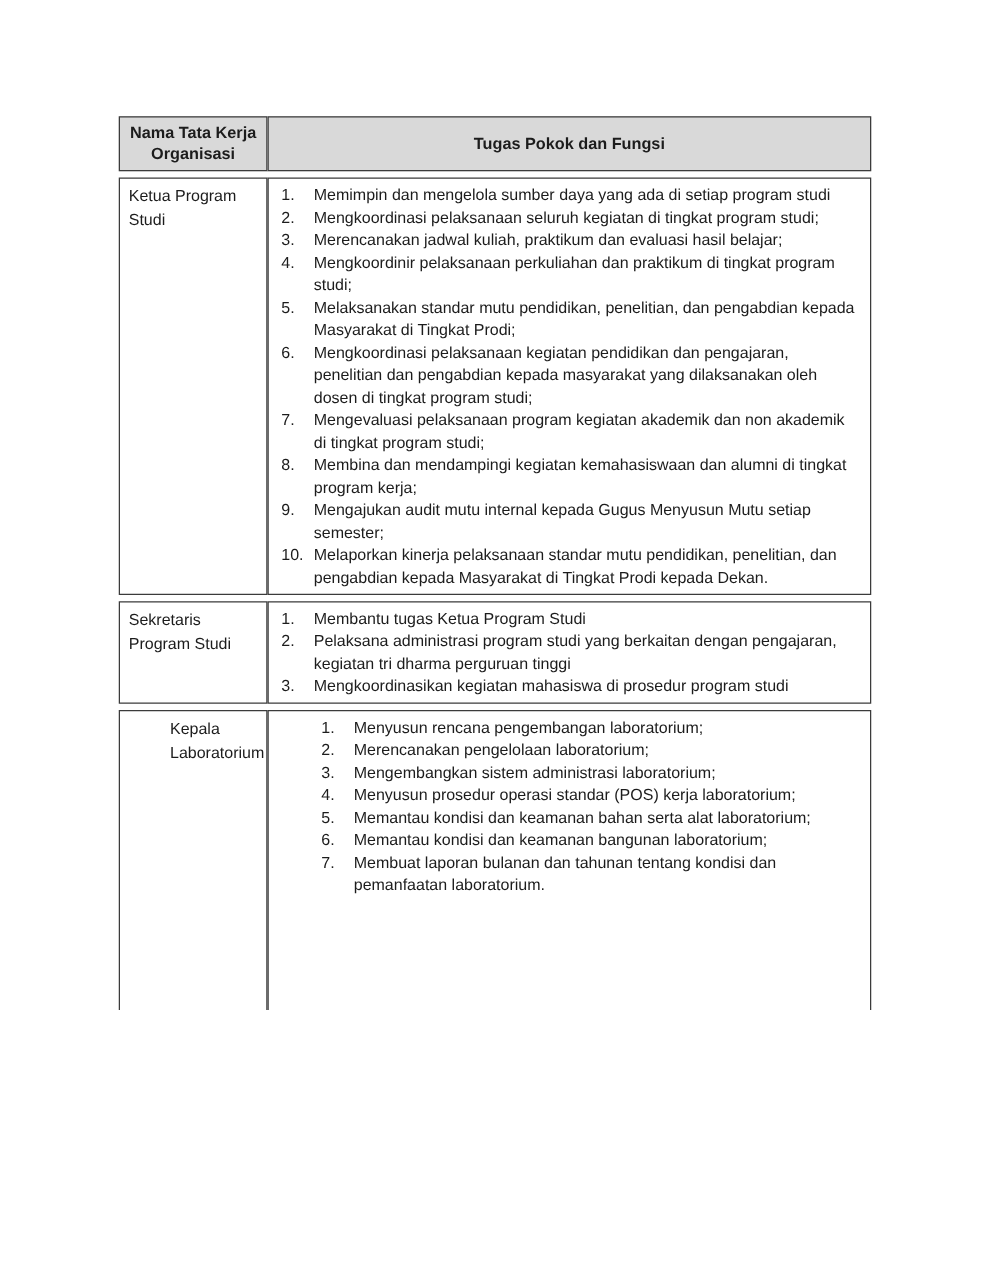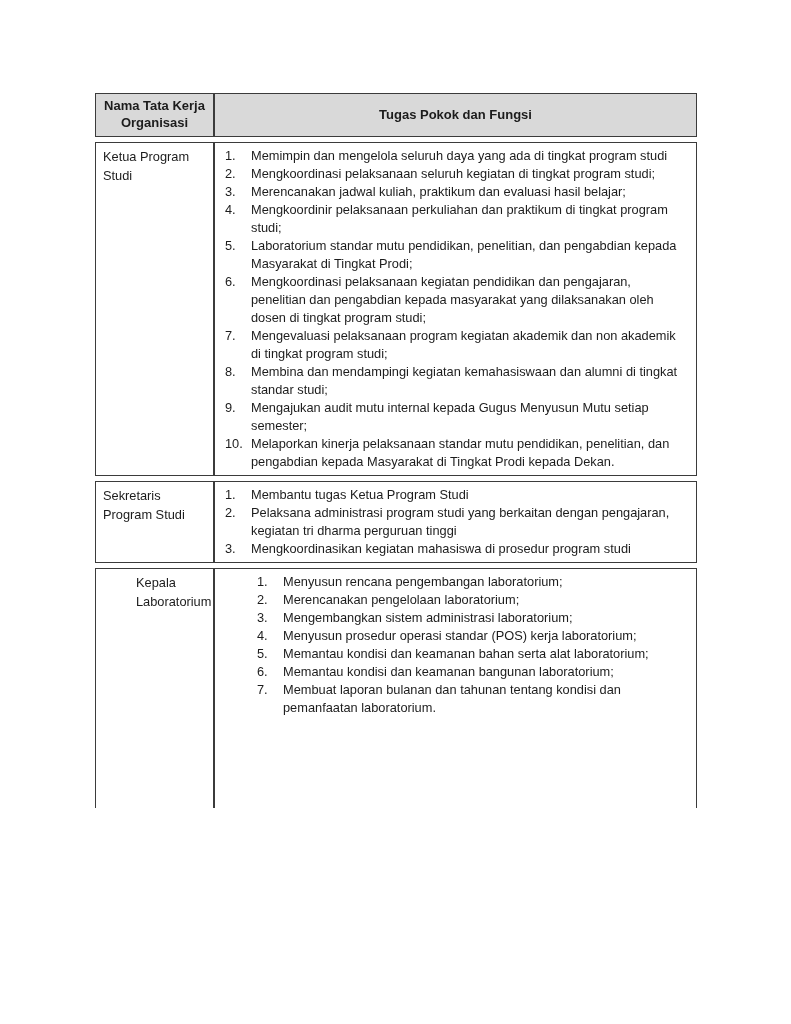--- a/index.html
+++ b/index.html
@@ -89,49 +89,49 @@
         <th>Nama Tata Kerja Organisasi</th>
         <th>Tugas Pokok dan Fungsi</th>
       </tr>
     </thead>
     <tbody id="table-body">
         <tr>
           <td class="org-cell">Ketua Program Studi</td>
           <td class="tasks-cell">
             <div class="task-item">
               <span class="num">1.</span>
-              <div class="itext">Memimpin dan mengelola seluruh daya yang ada di tingkat program studi</div>
+              <div class="itext">Memimpin dan mengelola sumber daya yang ada di setiap program studi</div>
             </div>
             <div class="task-item">
               <span class="num">2.</span>
               <div class="itext">Mengkoordinasi pelaksanaan seluruh kegiatan di tingkat program studi;</div>
             </div>
             <div class="task-item">
               <span class="num">3.</span>
               <div class="itext">Merencanakan jadwal kuliah, praktikum dan evaluasi hasil belajar;</div>
             </div>
             <div class="task-item">
               <span class="num">4.</span>
               <div class="itext">Mengkoordinir pelaksanaan perkuliahan dan praktikum di tingkat program studi;</div>
             </div>
             <div class="task-item">
               <span class="num">5.</span>
-              <div class="itext">Laboratorium standar mutu pendidikan, penelitian, dan pengabdian kepada Masyarakat di Tingkat Prodi;</div>
+              <div class="itext">Melaksanakan standar mutu pendidikan, penelitian, dan pengabdian kepada Masyarakat di Tingkat Prodi;</div>
             </div>
             <div class="task-item">
               <span class="num">6.</span>
               <div class="itext">Mengkoordinasi pelaksanaan kegiatan pendidikan dan pengajaran, penelitian dan pengabdian kepada masyarakat yang dilaksanakan oleh dosen di tingkat program studi;</div>
             </div>
             <div class="task-item">
               <span class="num">7.</span>
               <div class="itext">Mengevaluasi pelaksanaan program kegiatan akademik dan non akademik di tingkat program studi;</div>
             </div>
             <div class="task-item">
               <span class="num">8.</span>
-              <div class="itext">Membina dan mendampingi kegiatan kemahasiswaan dan alumni di tingkat standar studi;</div>
+              <div class="itext">Membina dan mendampingi kegiatan kemahasiswaan dan alumni di tingkat program kerja;</div>
             </div>
             <div class="task-item">
               <span class="num">9.</span>
               <div class="itext">Mengajukan audit mutu internal kepada Gugus Menyusun Mutu setiap semester;</div>
             </div>
             <div class="task-item">
               <span class="num">10.</span>
               <div class="itext">Melaporkan kinerja pelaksanaan standar mutu pendidikan, penelitian, dan pengabdian kepada Masyarakat di Tingkat Prodi kepada Dekan.</div>
             </div>
           </td>

